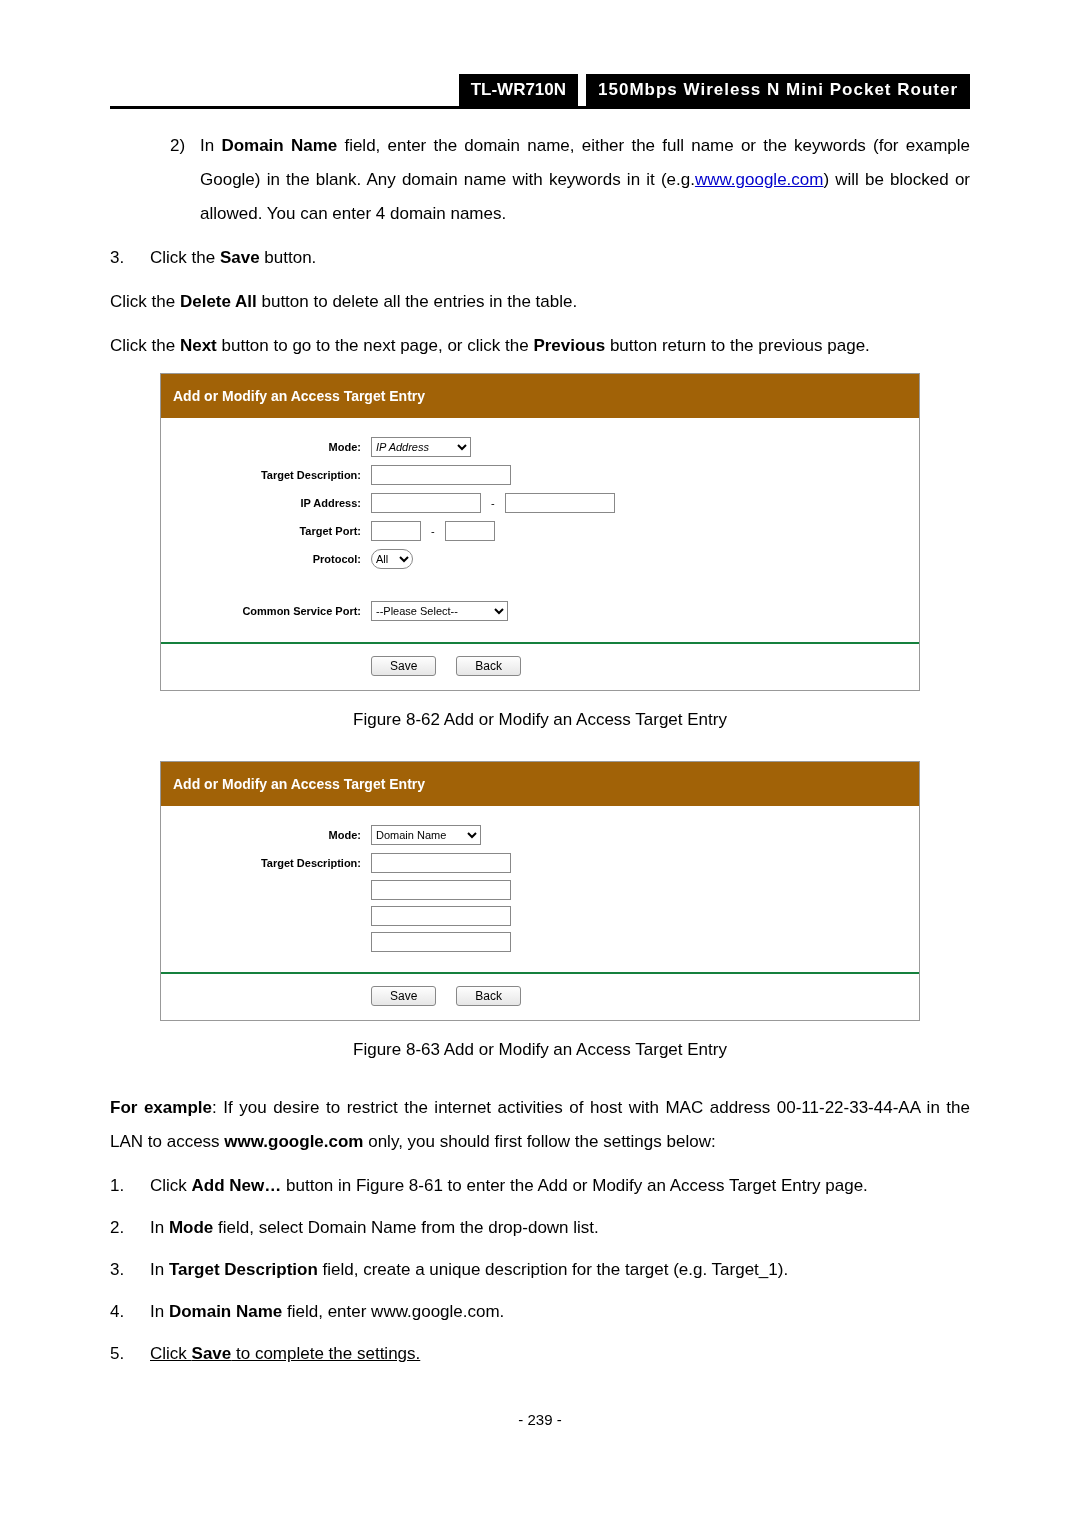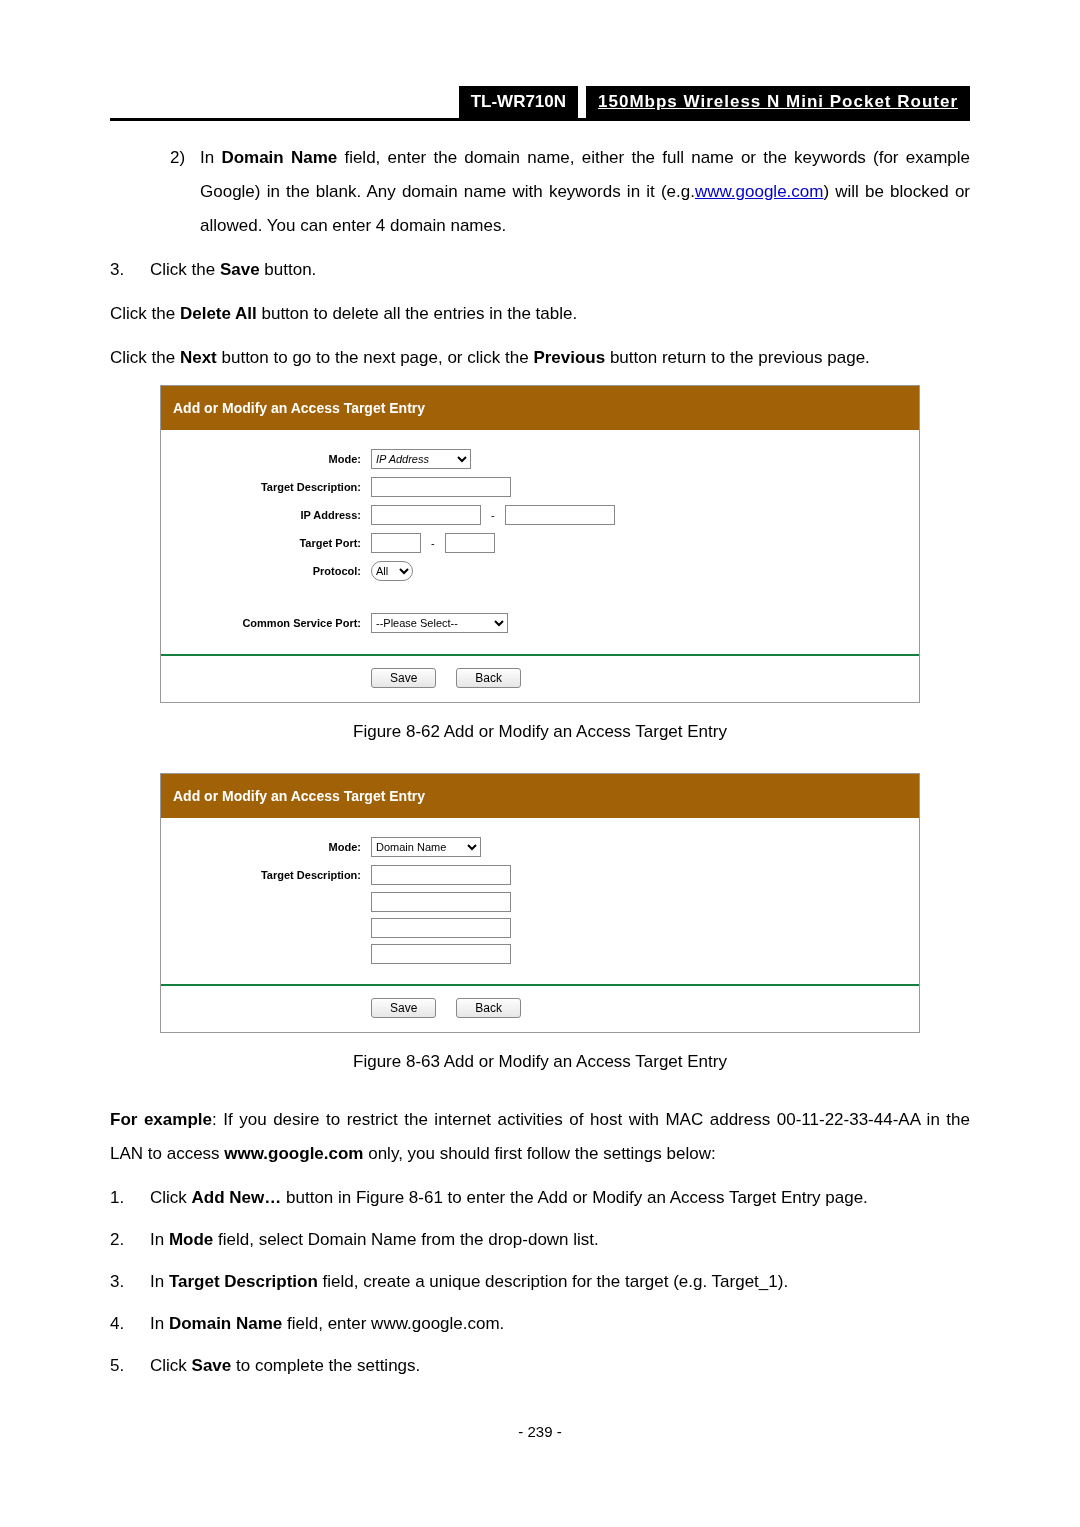--- a/index.html
+++ b/index.html
@@ -3,21 +3,21 @@
 <meta charset="utf-8">
 <style>
   body {
     margin: 0;
     background: #fff;
     font-family: Arial, Helvetica, sans-serif;
     color: #000;
   }
   .page {
     width: 1080px;
-    margin: 16px auto;
+    margin: 4px auto;
     padding: 70px 110px 40px 110px;
     box-sizing: border-box;
   }
   .header-row {
     display: flex;
     justify-content: flex-end;
     align-items: stretch;
     border-bottom: 3px solid #000;
     padding-bottom: 0;
     margin-bottom: 20px;
@@ -30,21 +30,20 @@
     padding: 6px 12px;
   }
   .header-desc {
     background: #000;
     color: #fff;
     font-weight: bold;
     font-size: 17px;
     padding: 6px 12px;
     margin-left: 8px;
     letter-spacing: 1px;
-    text-decoration: underline;
   }
   .body-text {
     font-size: 17px;
     line-height: 2.0;
   }
   .indent-2 {
     margin-left: 90px;
     text-align: justify;
   }
   .indent-1 {
@@ -290,21 +289,21 @@
     </div>
 
     <div class="indent-1" style="margin-top:8px;">
       <span class="num" style="margin-left:-40px;width:40px;display:inline-block;">3.</span><span>In </span><b>Target Description</b><span> field, create a unique description for the target (e.g. Target_1).</span>
     </div>
 
     <div class="indent-1" style="margin-top:8px;">
       <span class="num" style="margin-left:-40px;width:40px;display:inline-block;">4.</span><span>In </span><b>Domain Name</b><span> field, enter www.google.com.</span>
     </div>
 
-    <div class="indent-1" style="margin-top:8px;">
+    <div class="indent-1" style="margin-top:8px;text-decoration:underline;">
       <span class="num" style="margin-left:-40px;width:40px;display:inline-block;">5.</span><span>Click </span><b>Save</b><span> to complete the settings.</span>
     </div>
 
   </div>
 
   <div class="page-num">- 239 -</div>
 
 </div>
 
 </body></html>

